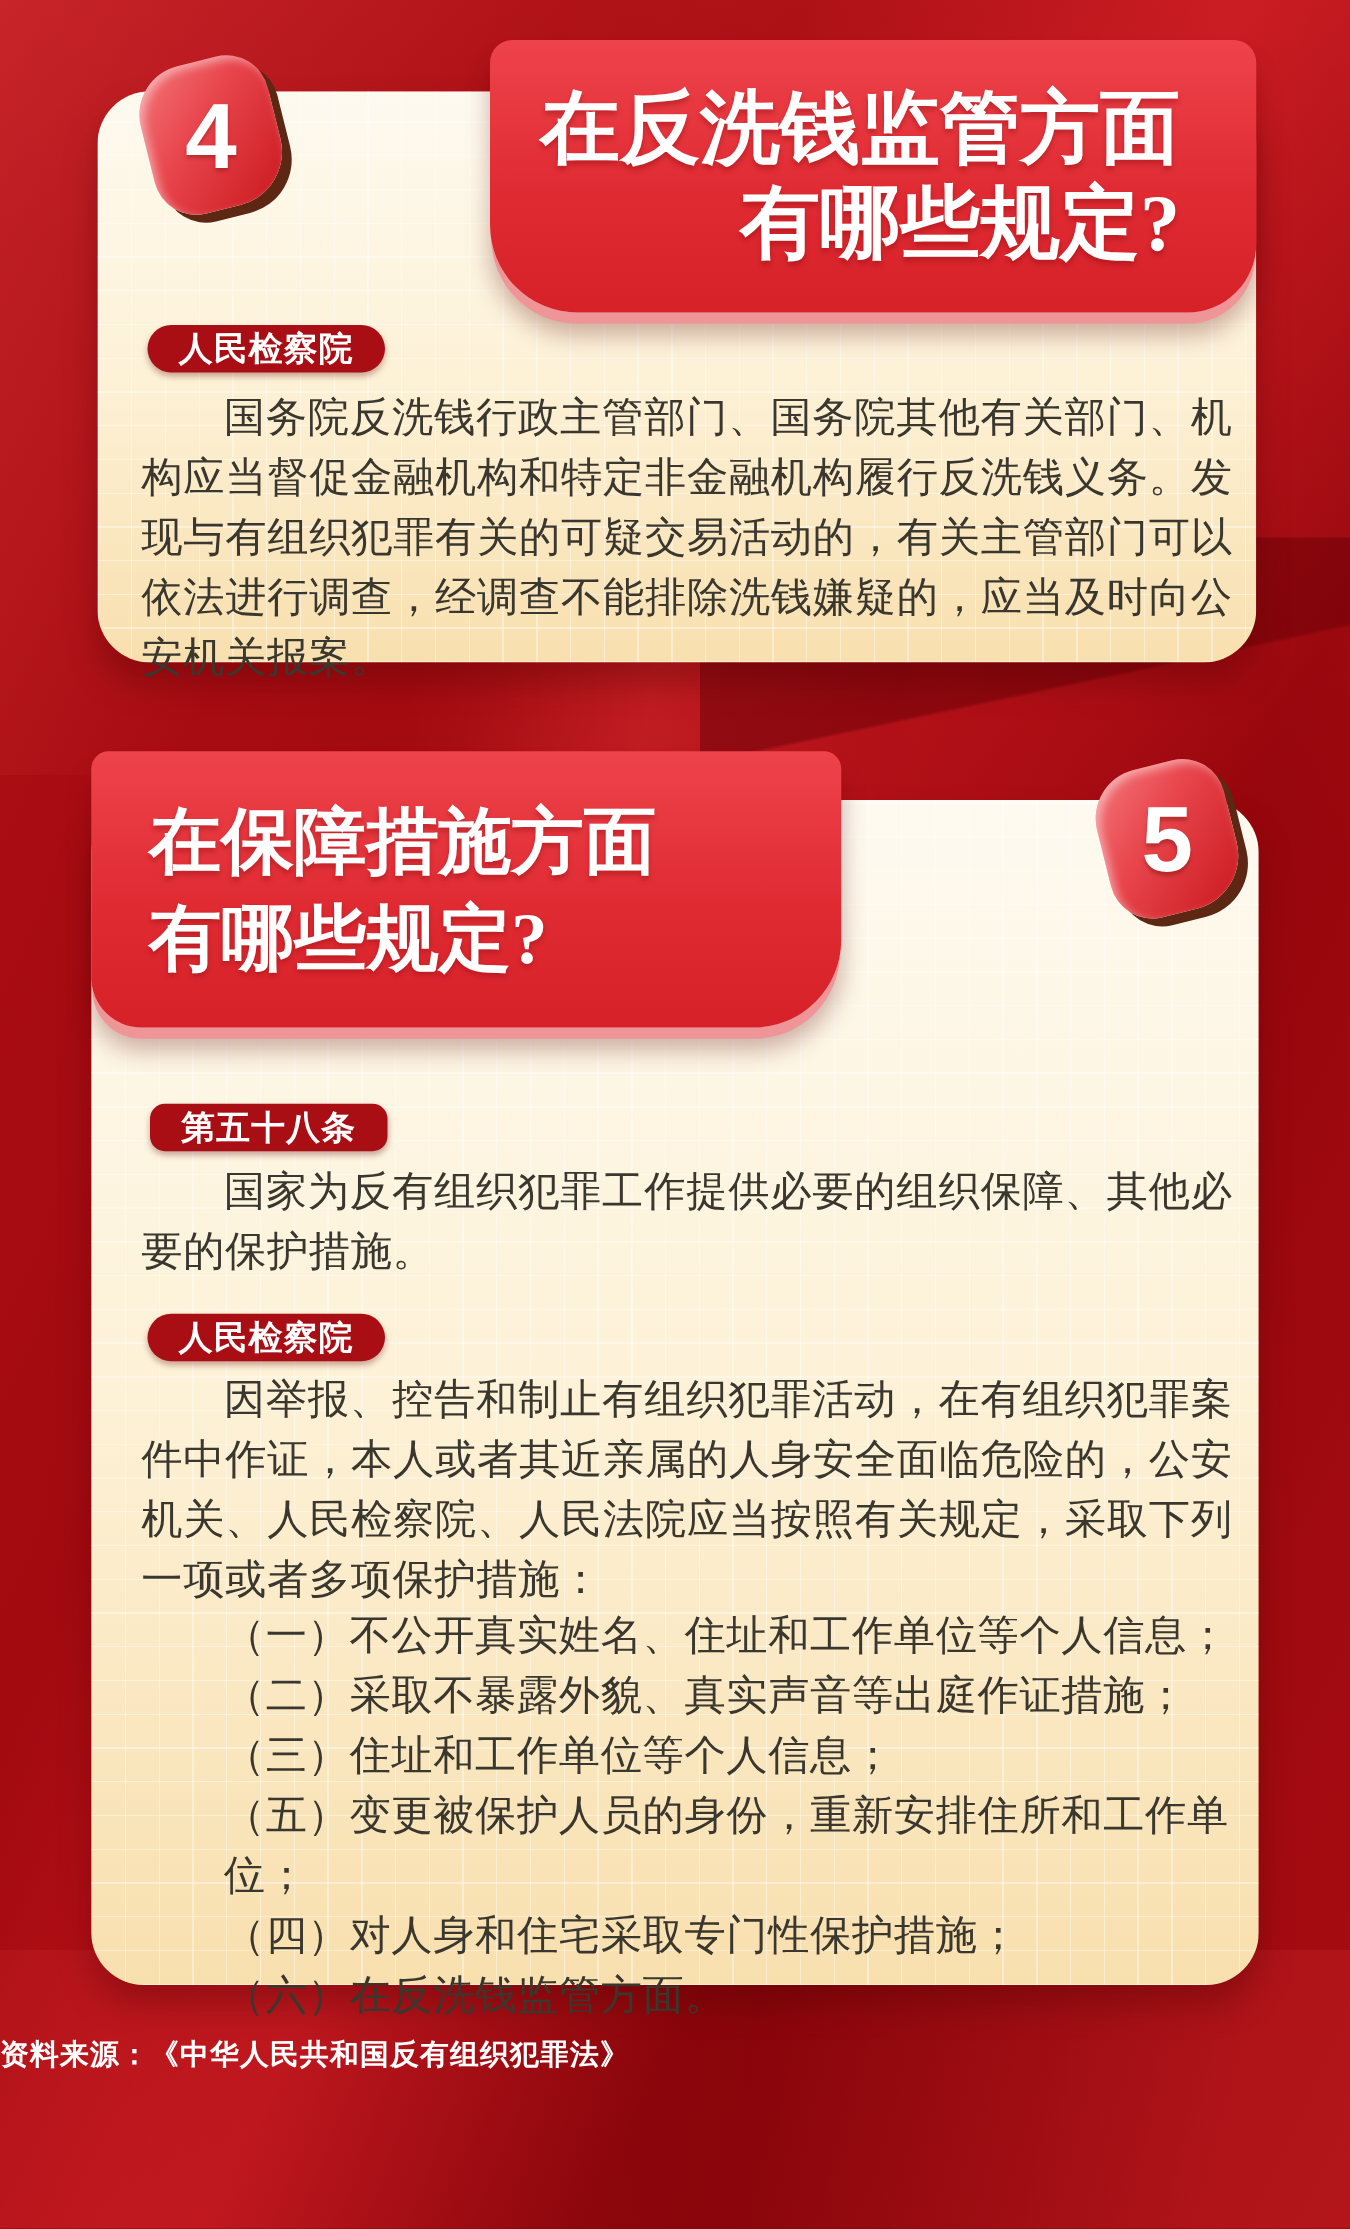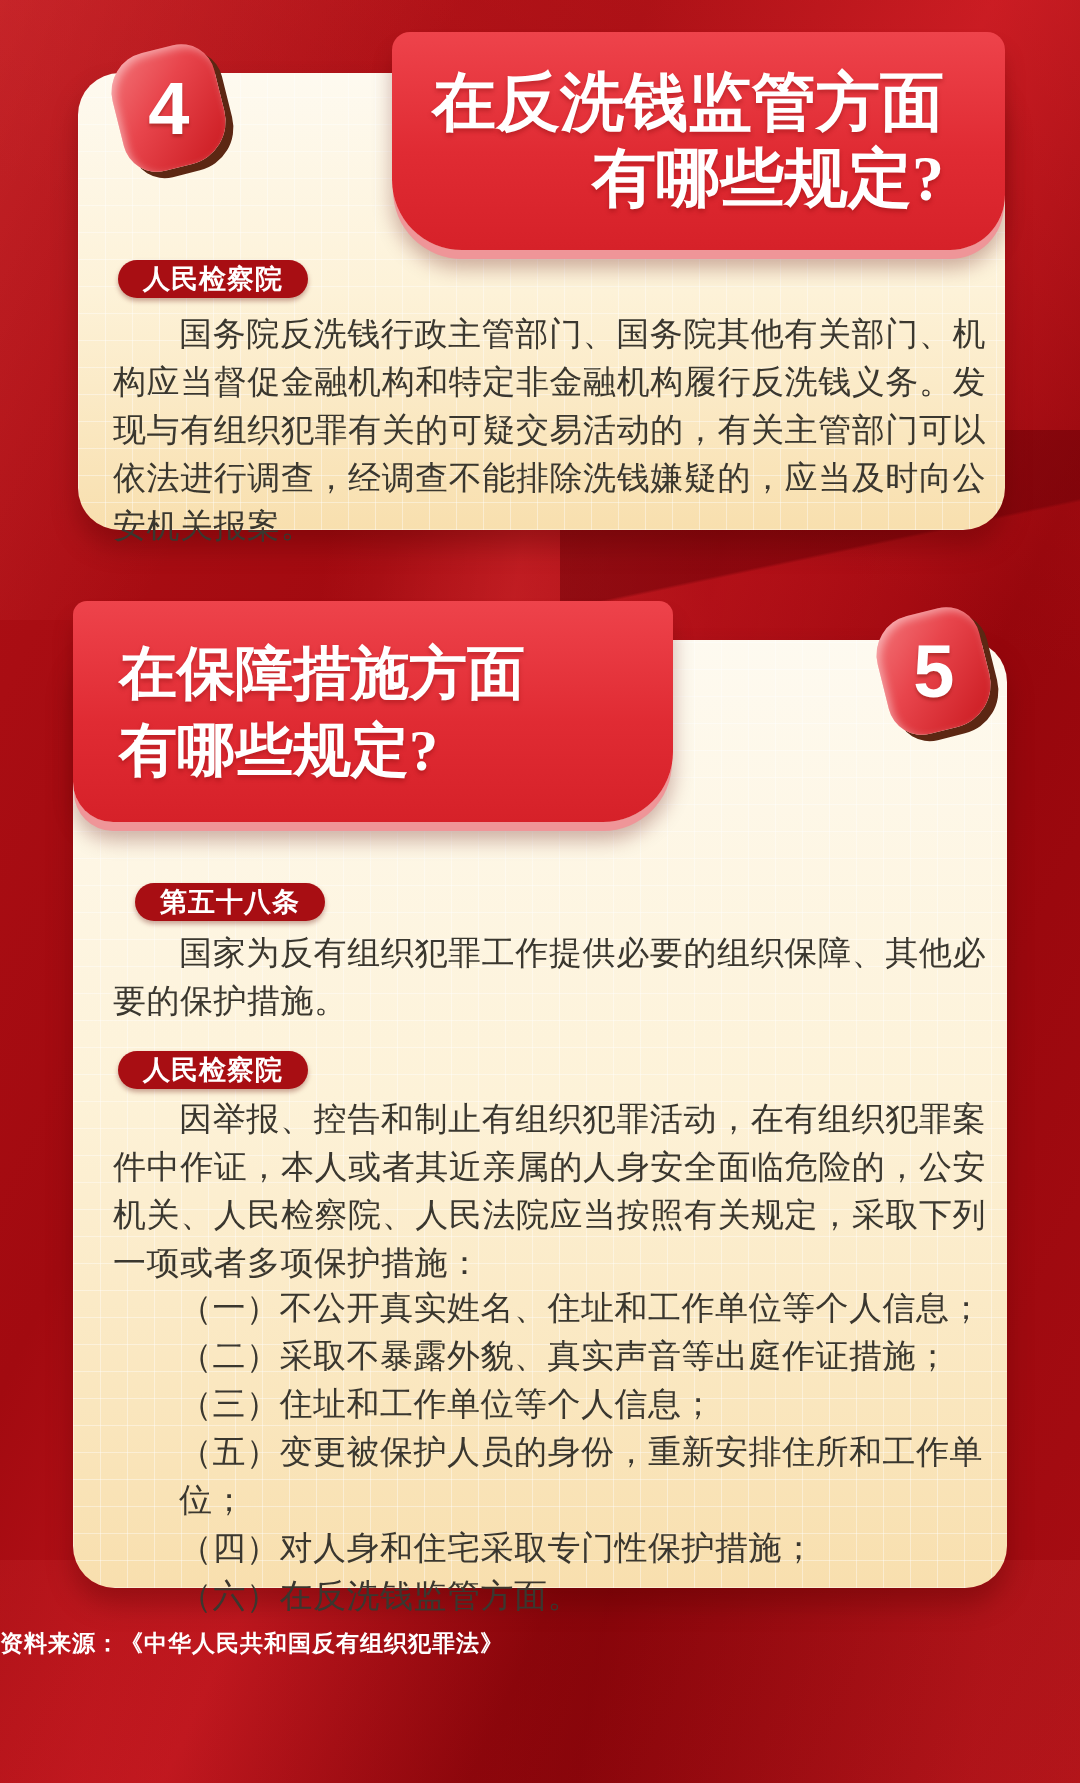--- a/index.html
+++ b/index.html
@@ -82,21 +82,21 @@
   .pill{
     position:absolute;z-index:3;
     background:#a80e13;
     color:#fff;font-weight:bold;font-size:27px;
     line-height:38px;padding:0 25px;
     border-radius:22px;
     letter-spacing:1px;
     box-shadow:0 3px 5px rgba(100,10,5,.35);
   }
   .pill17{left:118px;top:260px;}
-  .pill58{left:135px;top:883px;}
+  .pill58{left:120px;top:883px;border-radius:12px;}
   .pill61{left:118px;top:1051px;}
 
   
   .body-text{
     position:absolute;z-index:3;margin:0;
     width:873px;left:113px;
     color:#3a372f;
     font-size:33px;line-height:48px;
     text-align:justify;
     letter-spacing:0.5px;

